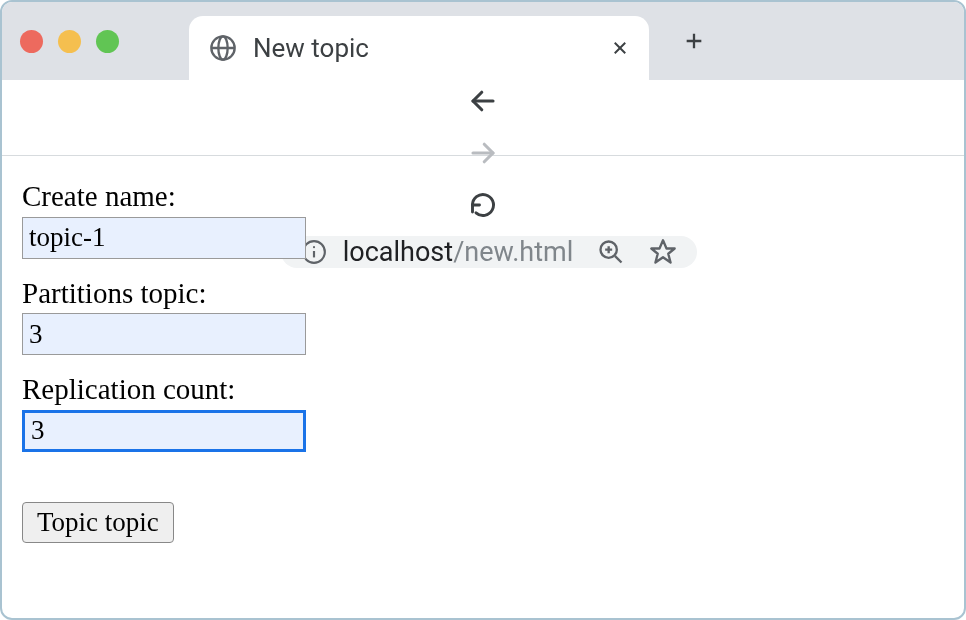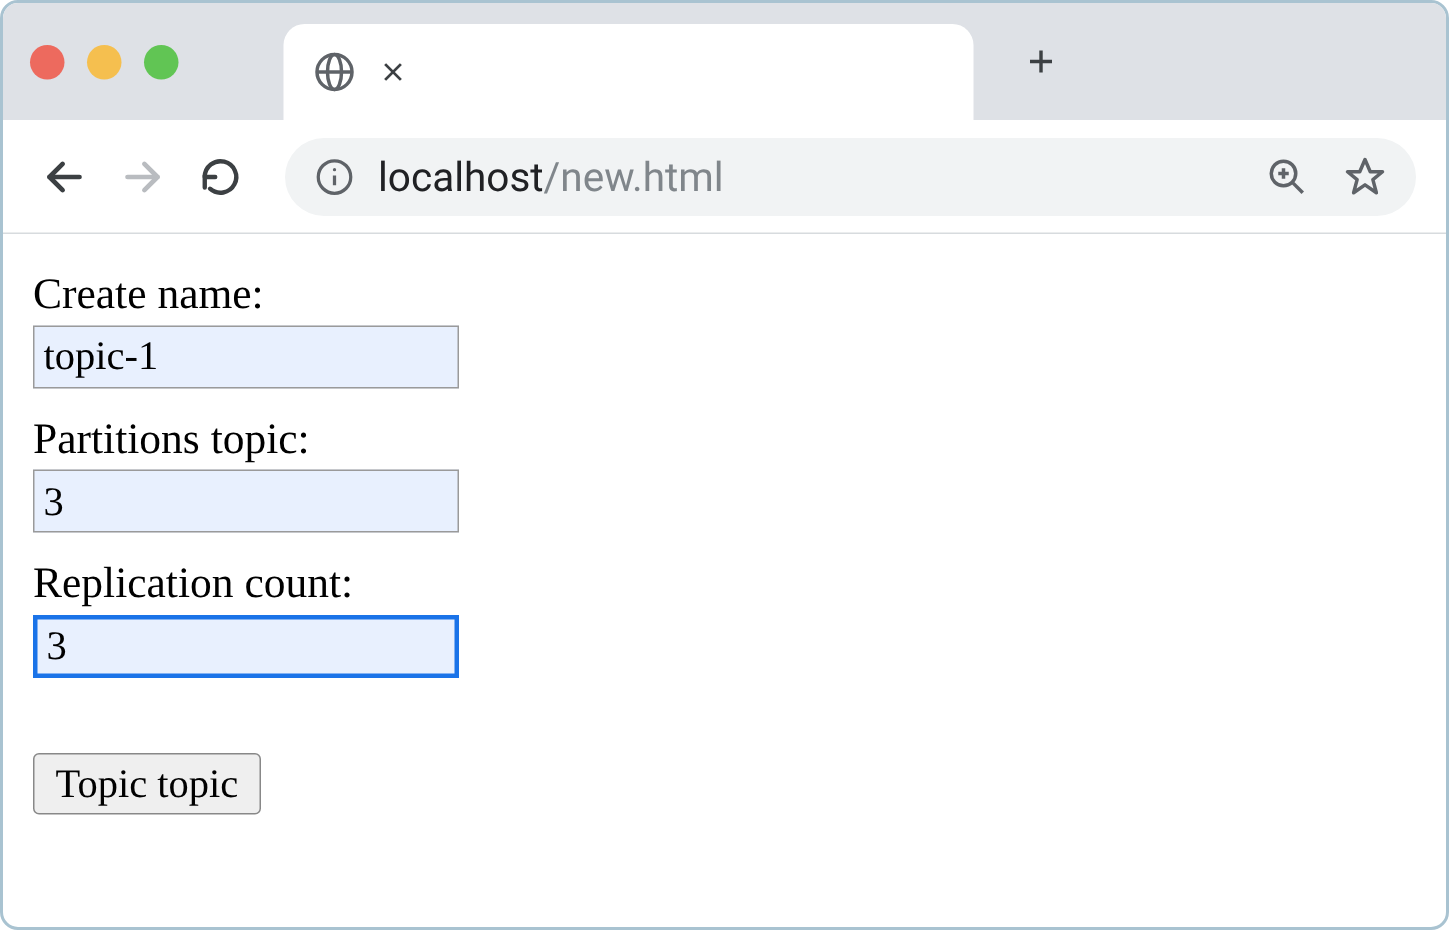--- a/index.html
+++ b/index.html
@@ -84,20 +84,21 @@
       cursor: pointer;
     }
     .toolbar {
       background: #ffffff;
       height: 76px;
       display: flex;
       align-items: center;
       padding: 0 20px;
       border-bottom: 1px solid #d7dbde;
       gap: 10px;
+      flex-direction: column;
     }
     .nav-btn {
       width: 42px;
       height: 42px;
       display: flex;
       align-items: center;
       justify-content: center;
       cursor: pointer;
       color: #3c4043;
       flex-shrink: 0;
@@ -182,20 +183,21 @@
       <div class="tl tl-red"></div>
       <div class="tl tl-yellow"></div>
       <div class="tl tl-green"></div>
     </div>
     <div class="tab">
       <svg class="tab-globe" viewBox="0 0 24 24" fill="none" stroke="currentColor" stroke-width="2">
         <circle cx="12" cy="12" r="10"></circle>
         <ellipse cx="12" cy="12" rx="4" ry="10"></ellipse>
         <line x1="2" y1="12" x2="22" y2="12"></line>
       </svg>
+      <span class="tab-title">New topic</span>
       <svg class="tab-close" viewBox="0 0 24 24" fill="none" stroke="currentColor" stroke-width="2.5">
         <line x1="5" y1="5" x2="19" y2="19"></line>
         <line x1="19" y1="5" x2="5" y2="19"></line>
       </svg>
     </div>
     <svg class="new-tab-btn" viewBox="0 0 24 24" fill="none" stroke="currentColor" stroke-width="2.5">
       <line x1="12" y1="4" x2="12" y2="20"></line>
       <line x1="4" y1="12" x2="20" y2="12"></line>
     </svg>
   </div>

